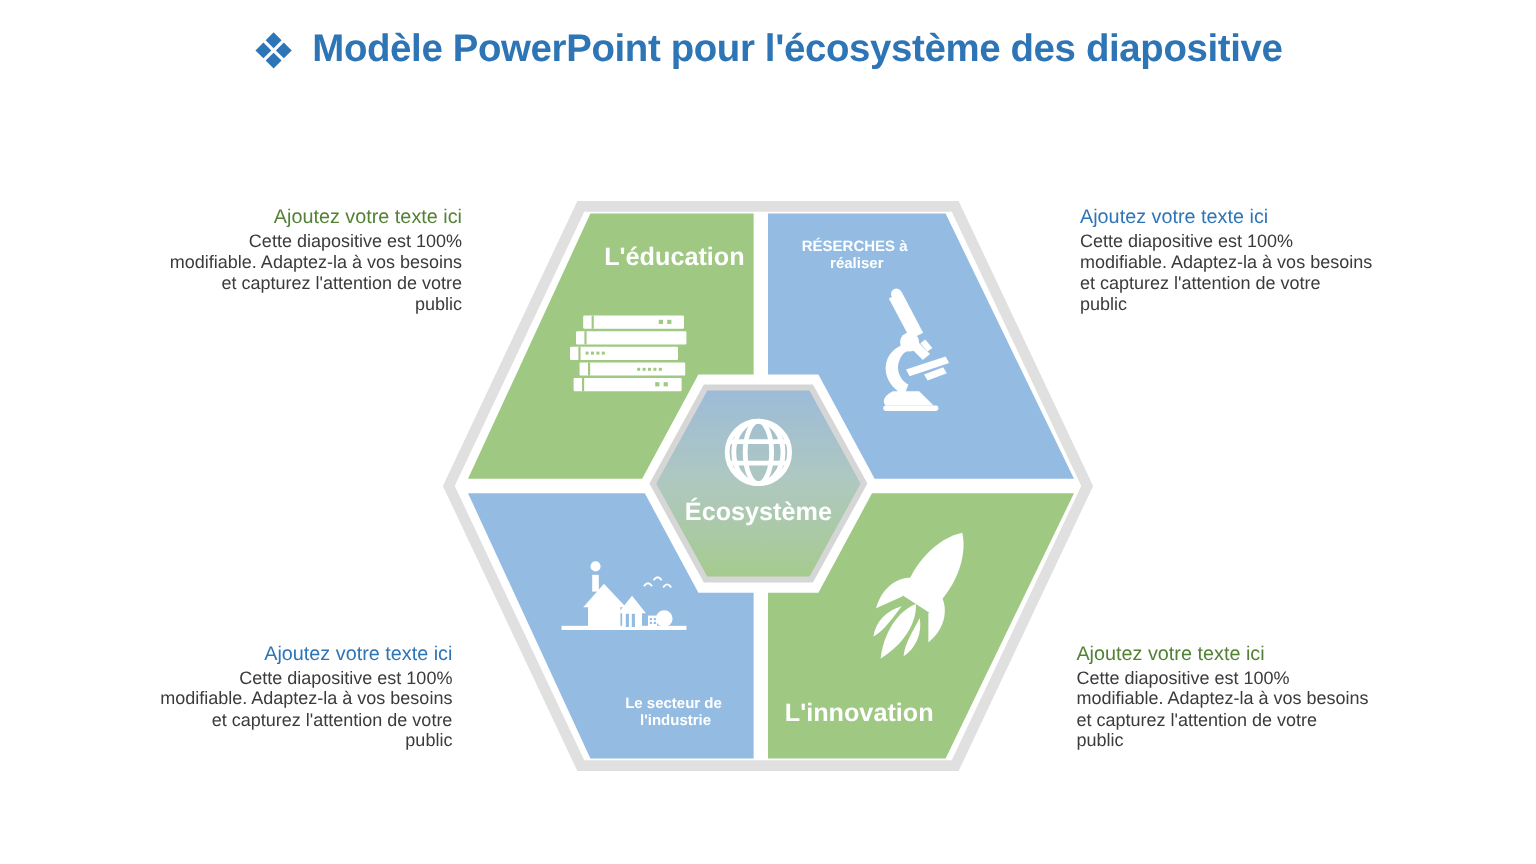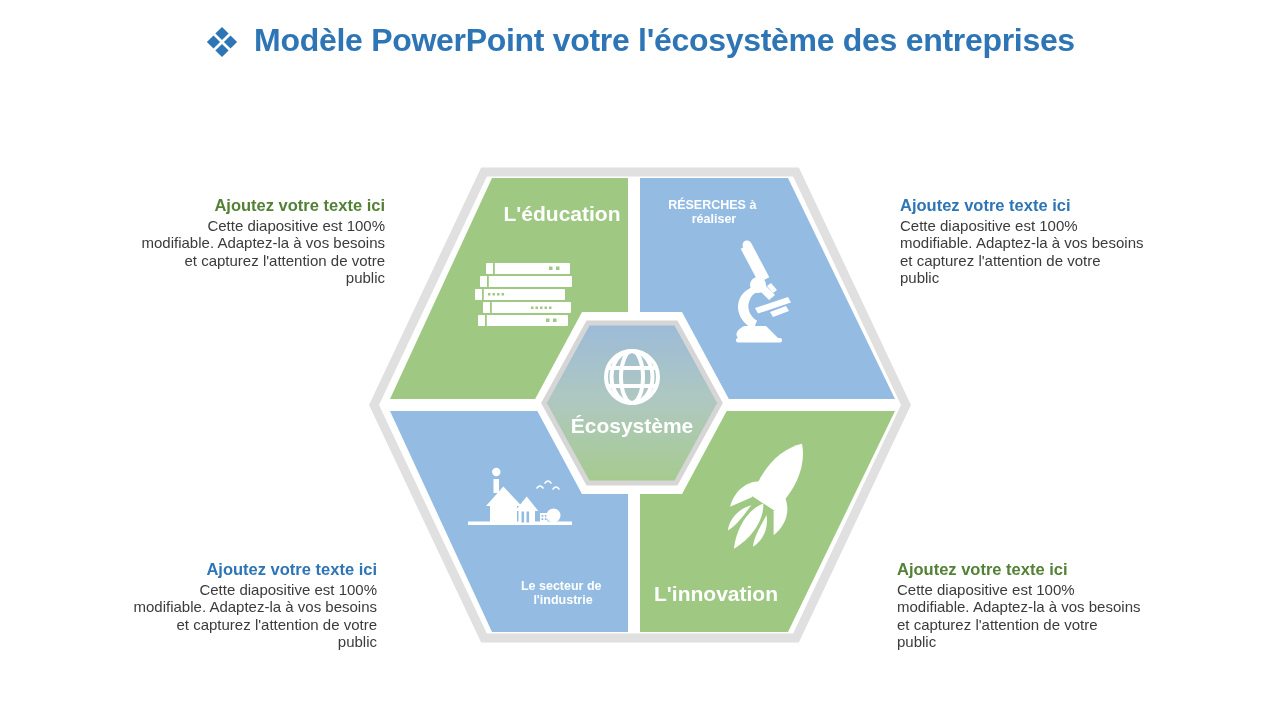--- a/index.html
+++ b/index.html
@@ -8,21 +8,21 @@
   
   .title-row{position:absolute;top:22px;left:0;right:0;display:flex;justify-content:center;
              align-items:center;gap:15px;}
   .title-text{font-size:32px;font-weight:bold;color:#2E75B6;letter-spacing:-0.3px;white-space:nowrap;}
   .title-icon{flex:0 0 auto;margin-top:2px;}
   
   .diagram{position:absolute;left:0;top:0;width:1280px;height:720px;}
   .diagram text{font-family:"Liberation Sans",sans-serif;font-weight:bold;fill:#FFFFFF;}
   
   .callout{position:absolute;width:267px;color:#3B3B3B;font-size:15px;line-height:17.4px;}
-  .callout .heading{font-size:16.5px;font-weight:bold;line-height:19px;margin-bottom:2px;margin-top:24px;}
+  .callout .heading{font-size:16.5px;font-weight:normal;line-height:19px;margin-bottom:2px;}
   .hg{color:#538135;}
   .hb{color:#2E75B6;}
   .align-right{text-align:right;}
   .align-left{text-align:left;}
   .c-tl{left:118px;top:172px;}
   .c-tr{left:900px;top:172px;width:262px;}
   .c-bl{left:110px;top:536px;}
   .c-br{left:897px;top:536px;width:265px;}
 </style>
 </head>
@@ -32,21 +32,21 @@
 
   <div class="title-row">
     <svg class="title-icon" width="34" height="34" viewBox="0 0 36 36">
       <g fill="#2E75B6">
         <path d="M18 2 L25 9 L18 16 L11 9 Z"></path>
         <path d="M9 11 L16 18 L9 25 L2 18 Z"></path>
         <path d="M27 11 L34 18 L27 25 L20 18 Z"></path>
         <path d="M18 20 L25 27 L18 34 L11 27 Z"></path>
       </g>
     </svg>
-    <div class="title-text">Modèle PowerPoint votre l'écosystème des entreprises</div>
+    <div class="title-text">Modèle PowerPoint pour l'écosystème des diapositive</div>
   </div>
 
   <svg class="diagram" viewBox="0 0 1280 720">
     <defs>
       <linearGradient id="hexgrad" x1="0" y1="0" x2="0" y2="1">
         <stop offset="0" stop-color="#9CBBD9"></stop>
         <stop offset="0.5" stop-color="#AFC8BF"></stop>
         <stop offset="1" stop-color="#A5CB8D"></stop>
       </linearGradient>
     </defs>

